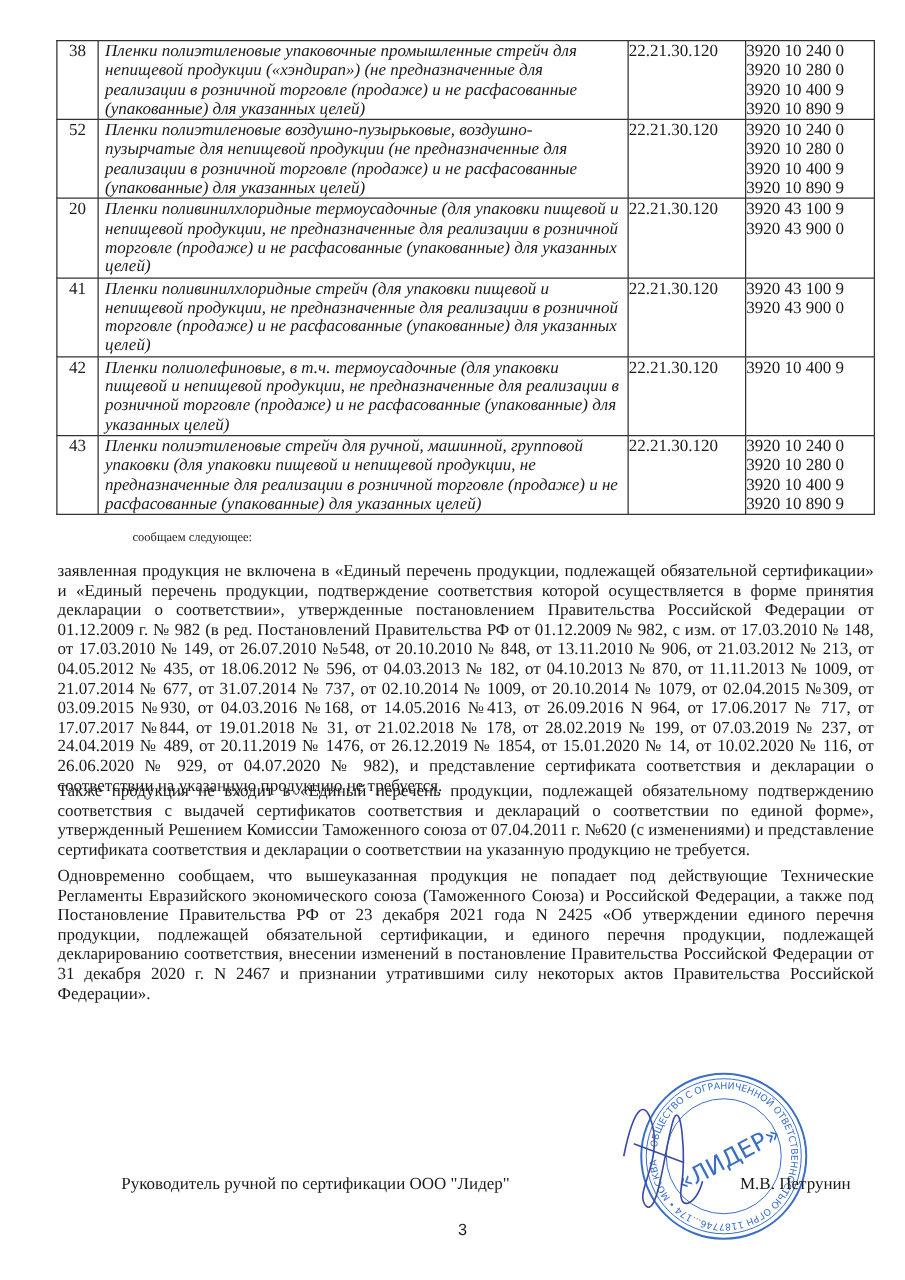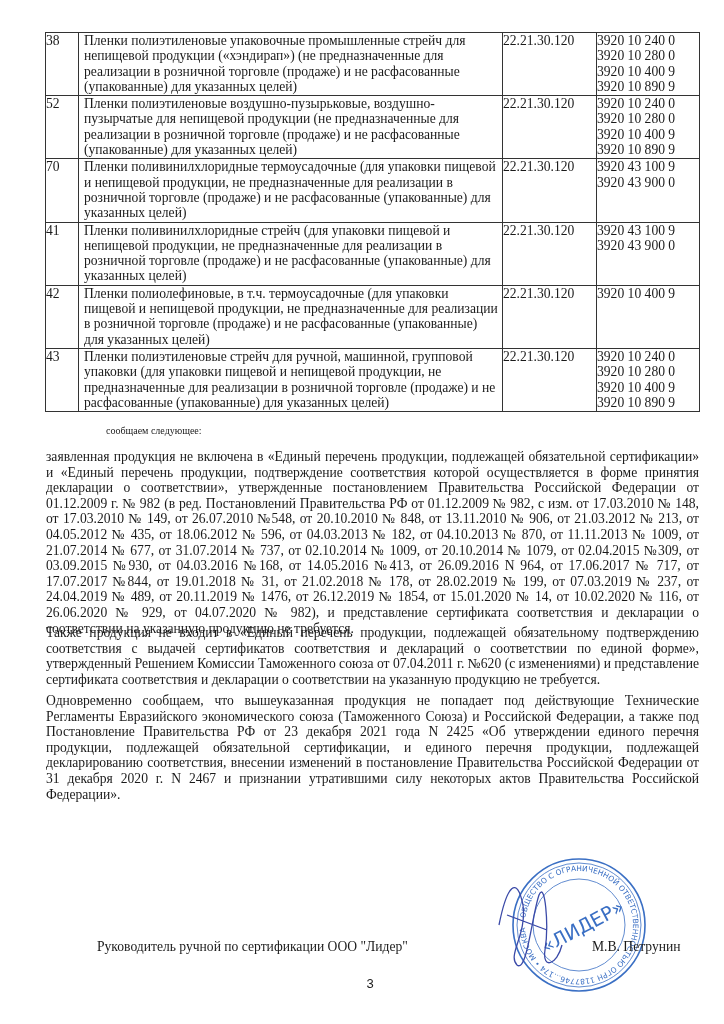--- a/index.html
+++ b/index.html
@@ -3,22 +3,22 @@
 <meta charset="utf-8">
 <style>
   html, body { margin: 0; padding: 0; background: #ffffff; }
   body { width: 724px; height: 1024px; position: relative; overflow: hidden;
          font-family: "Liberation Serif", serif; color: #1a1a1a; }
   .page { position: absolute; left: 0; top: 0; width: 724px; height: 1024px; }
 
   table.products { position: absolute; left: 45px; top: 32px; width: 655px;
                    border-collapse: collapse; font-size: 13.6px; line-height: 15.3px; }
   table.products td { border: 1px solid #333; vertical-align: top; padding: 0 0 1px 0; }
-  td.num { width: 32px; }
-  td.desc { width: 414px; padding-left: 5px !important; padding-right: 4px !important; }
+  td.num { width: 32px; text-align: center; }
+  td.desc { width: 414px; padding-left: 5px !important; padding-right: 4px !important; font-style: italic; }
   td.okpd { width: 93px; text-align: left; }
   td.tnved { text-align: left; }
   .code-line { display: block; }
 
   .body-text { position: absolute; left: 46px; width: 653px; font-size: 13.6px; line-height: 15.6px;
                text-align: justify; }
   .intro { position: absolute; left: 106px; top: 425px; font-size: 10px; }
   .p1 { top: 449px; }
   .p2 { top: 625px; }
   .p3 { top: 693px; }
@@ -54,21 +54,21 @@
           <td class="desc">Пленки полиэтиленовые воздушно-пузырьковые, воздушно-пузырчатые для непищевой продукции (не предназначенные для реализации в розничной торговле (продаже) и не расфасованные (упакованные) для указанных целей)</td>
           <td class="okpd">22.21.30.120</td>
           <td class="tnved">
             <span class="code-line">3920 10 240 0</span>
             <span class="code-line">3920 10 280 0</span>
             <span class="code-line">3920 10 400 9</span>
             <span class="code-line">3920 10 890 9</span>
           </td>
         </tr>
         <tr>
-          <td class="num">70</td>
+          <td class="num">20</td>
           <td class="desc">Пленки поливинилхлоридные термоусадочные (для упаковки пищевой и непищевой продукции, не предназначенные для реализации в розничной торговле (продаже) и не расфасованные (упакованные) для указанных целей)</td>
           <td class="okpd">22.21.30.120</td>
           <td class="tnved">
             <span class="code-line">3920 43 100 9</span>
             <span class="code-line">3920 43 900 0</span>
           </td>
         </tr>
         <tr>
           <td class="num">41</td>
           <td class="desc">Пленки поливинилхлоридные стрейч (для упаковки пищевой и непищевой продукции, не предназначенные для реализации в розничной торговле (продаже) и не расфасованные (упакованные) для указанных целей)</td>

